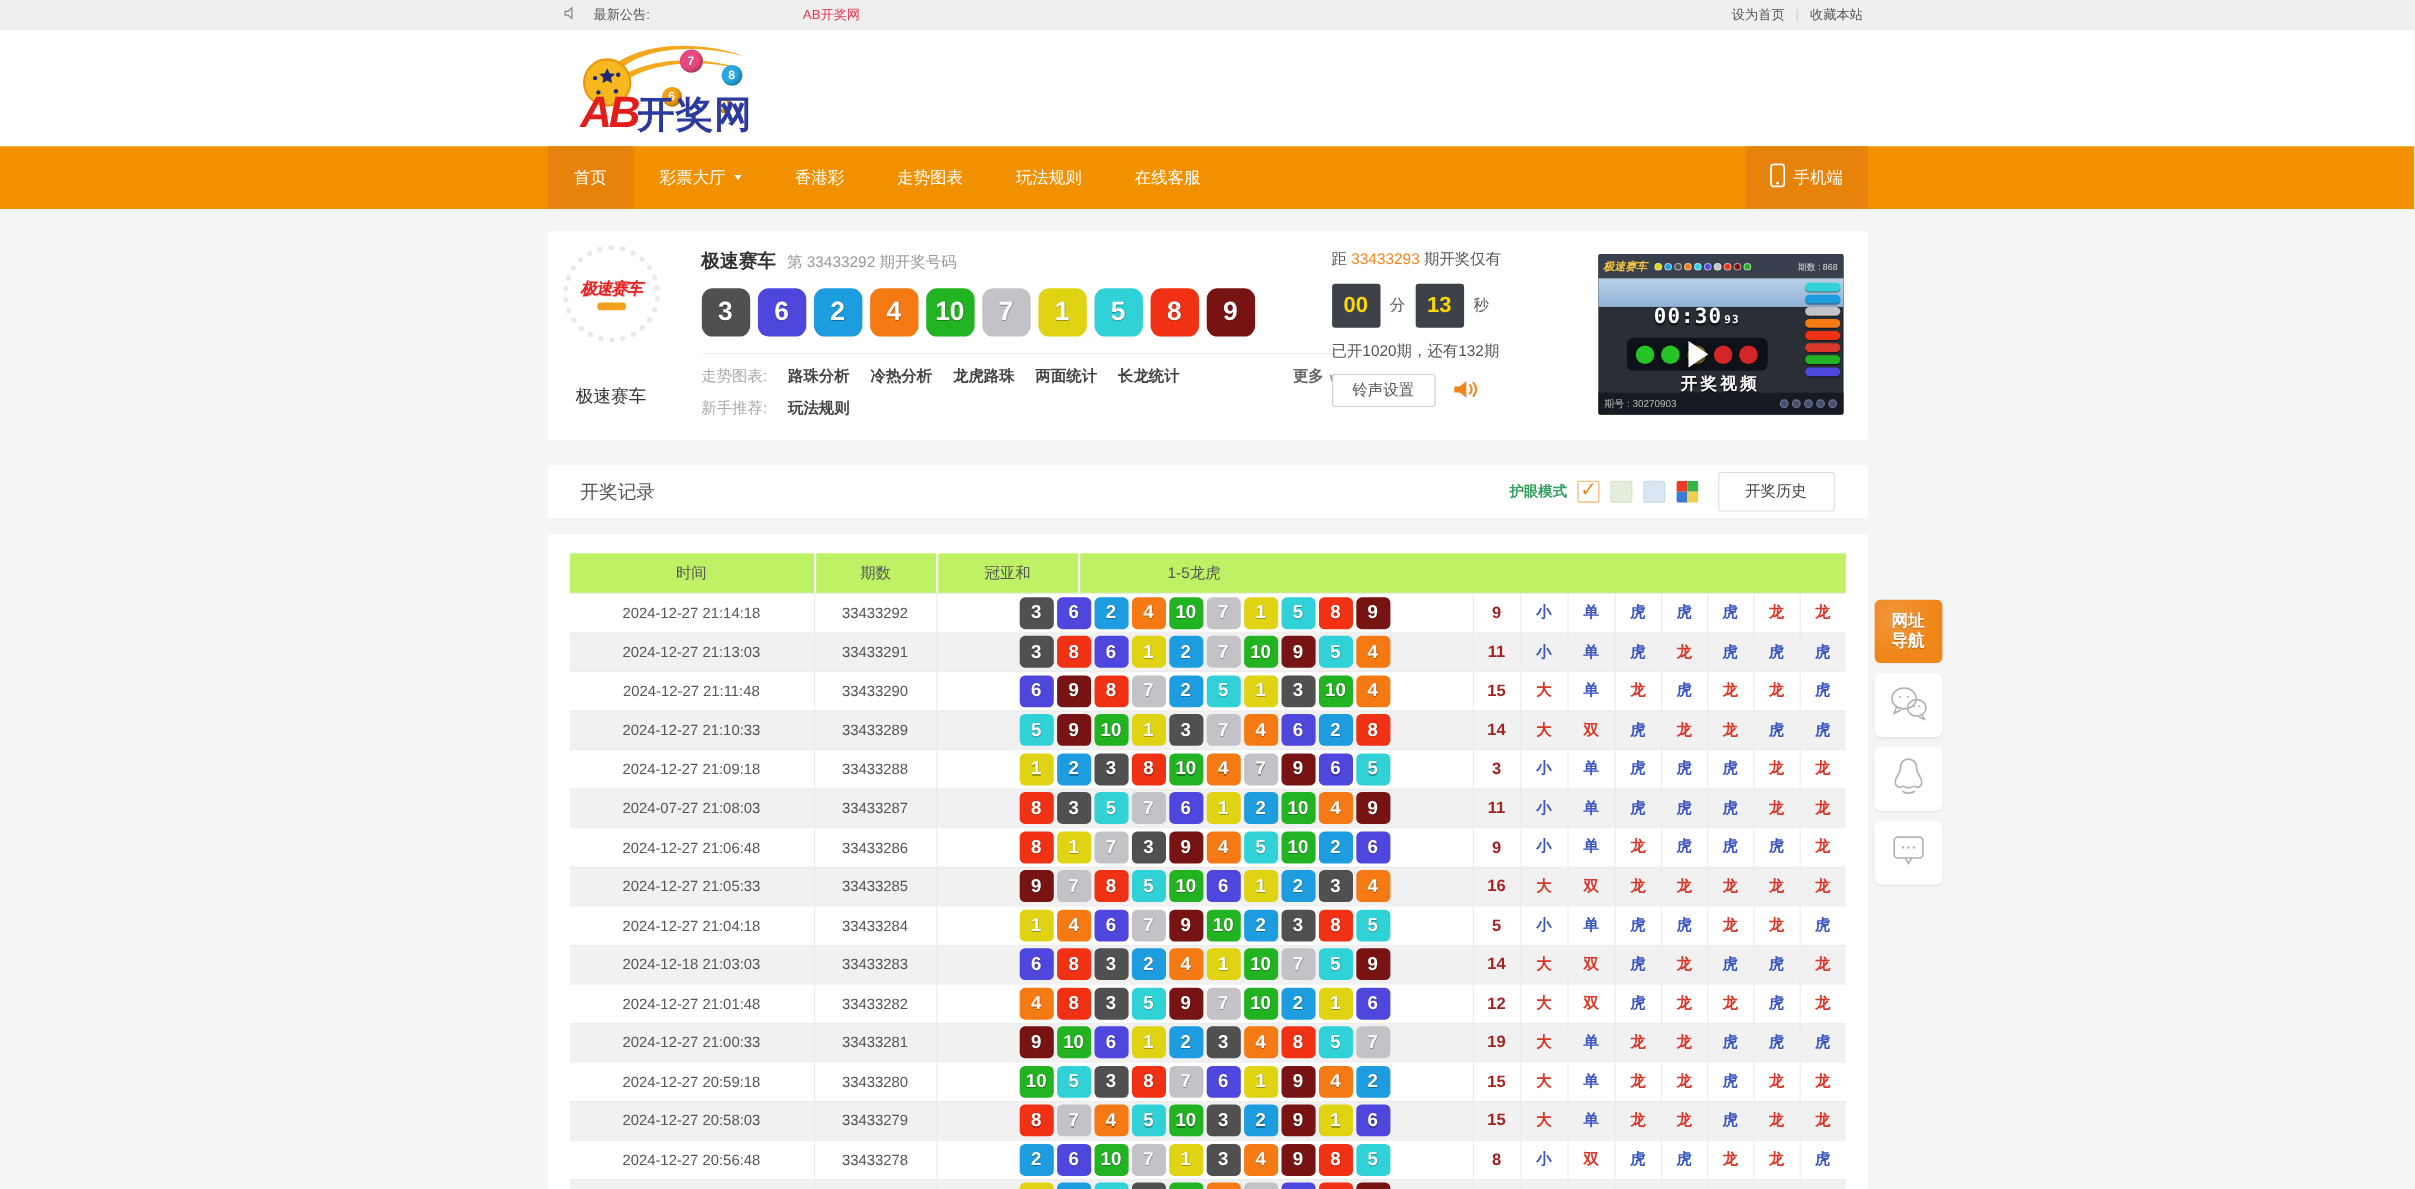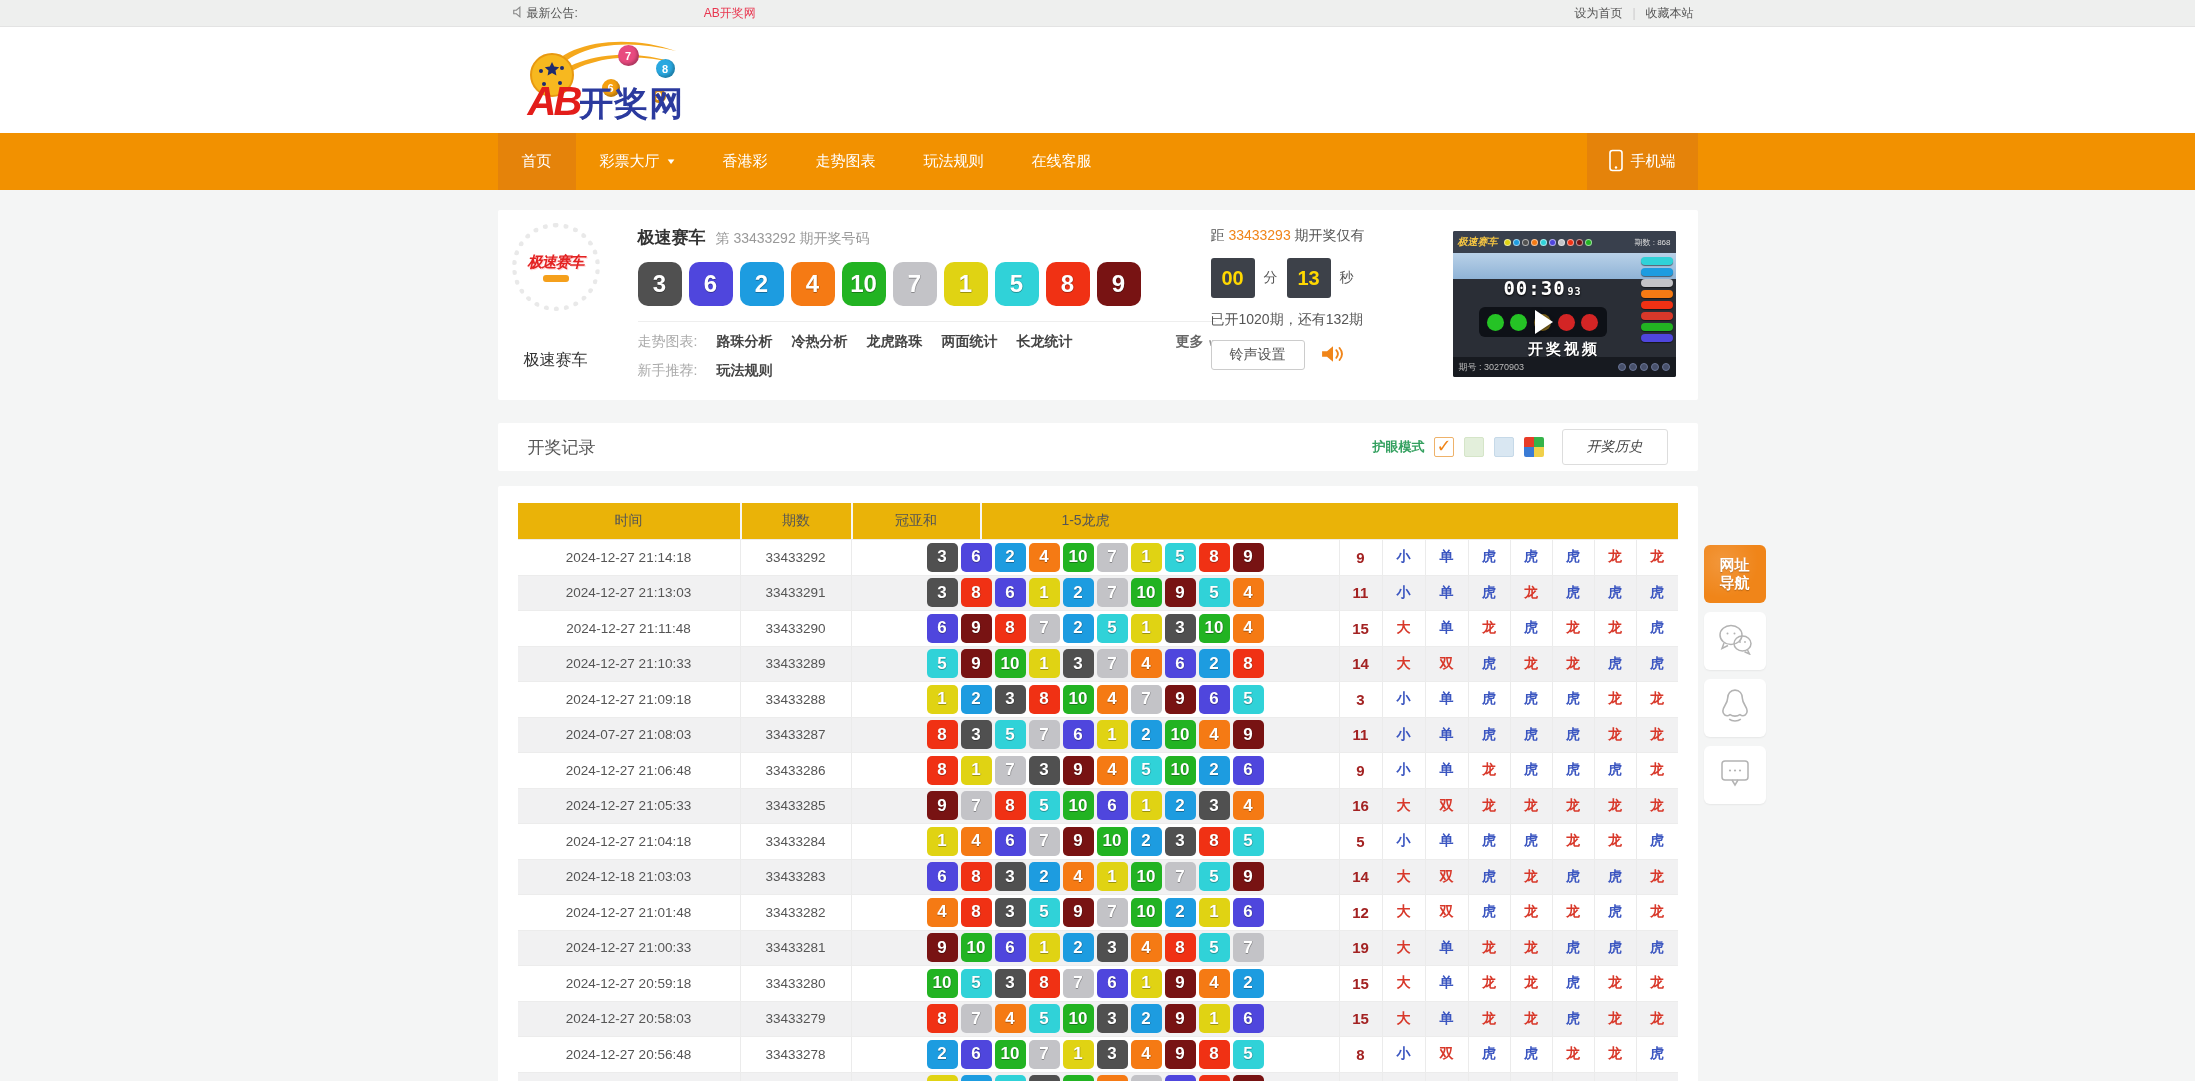--- a/index.html
+++ b/index.html
@@ -8,21 +8,21 @@
     width:2195px; height:1081px; overflow:hidden; position:relative;
     background:#f4f5f5;
     font-family:"Liberation Sans","DejaVu Sans",sans-serif;
     color:#555;
   }
   .inner { width:1200px; margin:0 auto; position:relative; }
 
   
   .topbar { height:27px; background:#eeefee; border-bottom:1px solid #e3e3e3; font-size:12px; color:#555; }
   .topbar .inner { display:flex; align-items:center; height:100%; }
-  .tb-left { display:flex; align-items:flex-end; gap:1px; padding-left:14px; }
+  .tb-left { display:flex; align-items:flex-end; gap:14px; padding-left:14px; }
   .tb-link { color:#e8364f; margin-left:125px; cursor:pointer; text-decoration:none; }
   .tb-right { margin-left:auto; display:flex; align-items:center; gap:10px; padding-right:4px; }
   .tb-right .tb-item { cursor:pointer; }
   .tb-sep { color:#ccc; }
 
   
   .logo-strip { background:#fff; height:106px; }
   .logo { position:absolute; left:28px; top:4px; width:230px; height:98px; cursor:pointer; }
   .logo-ball { position:absolute; border-radius:50%; color:#fff; font-size:11px; font-weight:bold;
                display:flex; align-items:center; justify-content:center; box-shadow:inset -2px -2px 3px rgba(0,0,0,.25); }
@@ -108,25 +108,25 @@
   .eye-label { margin-left:auto; color:#33a05f; font-size:13px; font-weight:bold; }
   .eye-check { width:20px; height:20px; border:1px solid #eeb26a; border-radius:2px; margin-left:9px;
                position:relative; cursor:pointer; background:#fff; }
   .eye-check::after { content:"✓"; position:absolute; left:2px; top:-3px; color:#f08519; font-size:18px; font-weight:bold; }
   .swatch { width:20px; height:20px; border-radius:2px; margin-left:10px; cursor:pointer; }
   .swatch-green { background:#e3efdb; border:1px solid #d5e5c8; }
   .swatch-blue  { background:#d9e7f2; border:1px solid #c6d9e8; }
   .swatch-multi { display:grid; grid-template-columns:1fr 1fr; grid-template-rows:1fr 1fr; overflow:hidden; }
   .sq-r { background:#e83c28; } .sq-g { background:#35b34a; } .sq-b { background:#3a7bd5; } .sq-y { background:#f0d04a; }
   .history-btn { margin-left:18px; padding:8px 24px; border:1px solid #ddd; border-radius:3px; font-size:14px;
-                 color:#444; background:#fff; cursor:pointer;font-style:italic; }
+                 color:#444; background:#fff; cursor:pointer; }
 
   
   .card-table { margin-top:15px; padding:17px 20px 30px; height:640px; }
-  .t-header { display:flex; height:36px; background:#eab308; align-items:center; font-size:14px; color:#555; }
+  .t-header { display:flex; height:36px; background:#bef264; align-items:center; font-size:14px; color:#555; }
   .hc { display:flex; align-items:center; justify-content:center; height:100%; border-left:2px solid #f7f7f7; }
   .hc:first-child { border-left:none; }
   .w-time { width:222px; } .w-issue { width:111px; } .w-nums { width:488px; }
   .w-sum { width:129px; } .w-dt5 { width:210px; }
   .d-btn { padding:5px 12px; border-radius:3px; color:#fff; font-size:13px; background:#c9c9c9;
            border:none; margin:0 4px; cursor:pointer; }
   .d-btn.active { background:#585c64; }
 
   .t-row { display:flex; height:35.5px; align-items:stretch; border-top:1px solid #ececec;
            font-size:13.5px; color:#555; }

